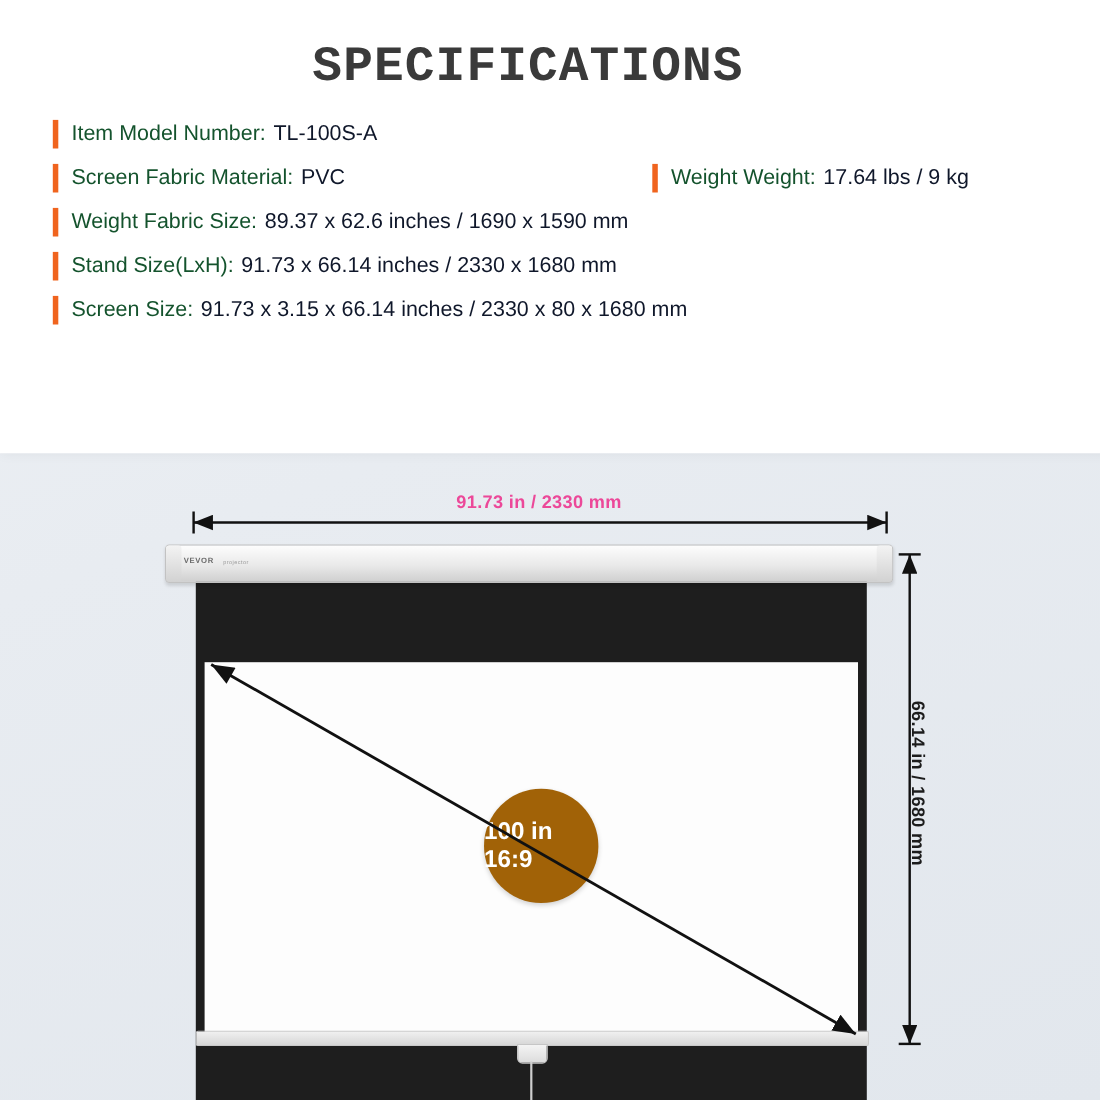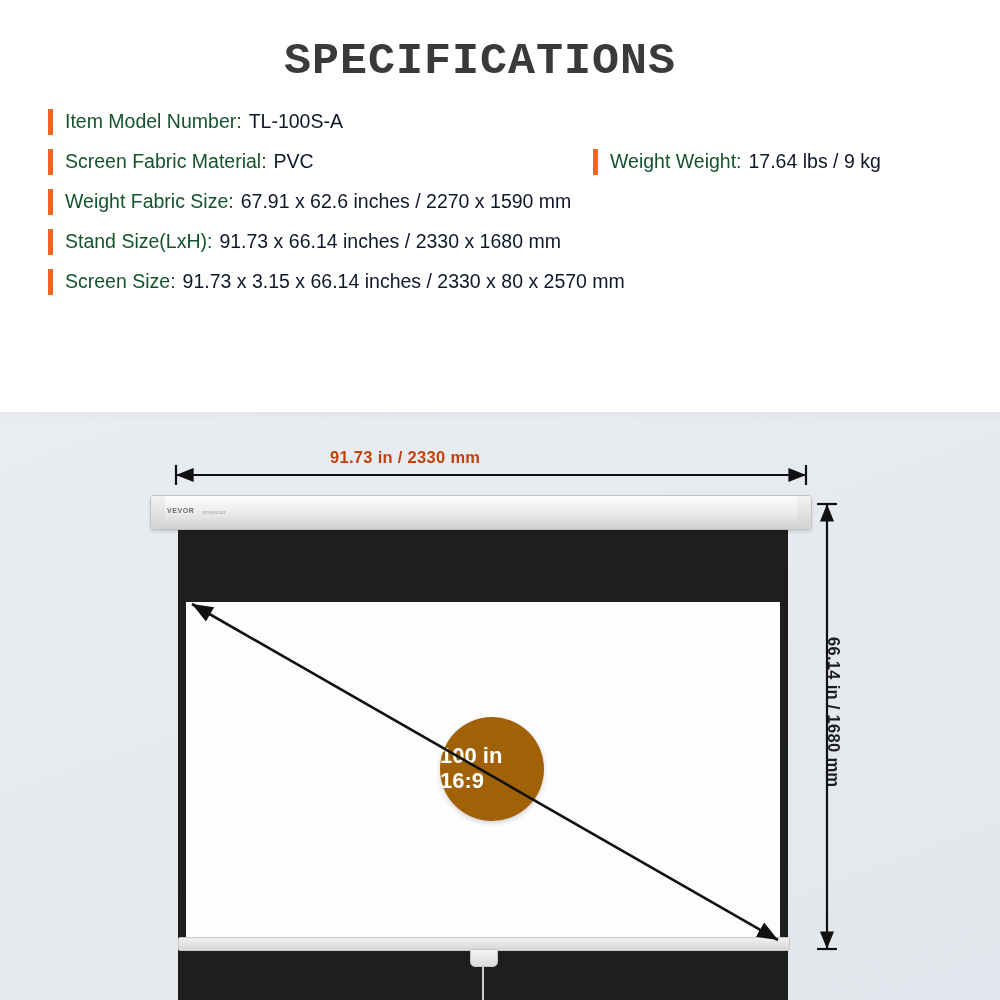--- a/index.html
+++ b/index.html
@@ -80,23 +80,24 @@
     width: 1000px;
     height: 588px;
   }
 
   
   .top-dim-label {
     position: absolute;
     left: 330px;
     top: 36px;
     width: 320px;
+    text-align: center;
     font-size: 16.5px;
     font-weight: bold;
-    color: #c2410c;
+    color: #ec4899;
     letter-spacing: 0.3px;
   }
   
   .right-dim-label {
     position: absolute;
     left: 843px;
     top: 225px;
     font-size: 16.5px;
     font-weight: bold;
     color: #1c1c1c;
@@ -250,37 +251,37 @@
         <span class="bar"></span>
         <span class="label">Weight Weight:</span>
         <span class="value">17.64 lbs / 9 kg</span>
       </div>
     </div>
 
     <div class="spec-row">
       <div class="spec-item">
         <span class="bar"></span>
         <span class="label">Weight Fabric Size:</span>
-        <span class="value">67.91 x 62.6 inches / 2270 x 1590 mm</span>
+        <span class="value">89.37 x 62.6 inches / 1690 x 1590 mm</span>
       </div>
     </div>
 
     <div class="spec-row">
       <div class="spec-item">
         <span class="bar"></span>
         <span class="label">Stand Size(LxH):</span>
         <span class="value">91.73 x 66.14 inches / 2330 x 1680 mm</span>
       </div>
     </div>
 
     <div class="spec-row">
       <div class="spec-item">
         <span class="bar"></span>
         <span class="label">Screen Size:</span>
-        <span class="value">91.73 x 3.15 x 66.14 inches / 2330 x 80 x 2570 mm</span>
+        <span class="value">91.73 x 3.15 x 66.14 inches / 2330 x 80 x 1680 mm</span>
       </div>
     </div>
 
   </div>
 </div>
 
 <div class="diagram">
 
   <div class="top-dim-label">91.73 in / 2330 mm</div>
   <div class="right-dim-label">66.14 in / 1680 mm</div>

